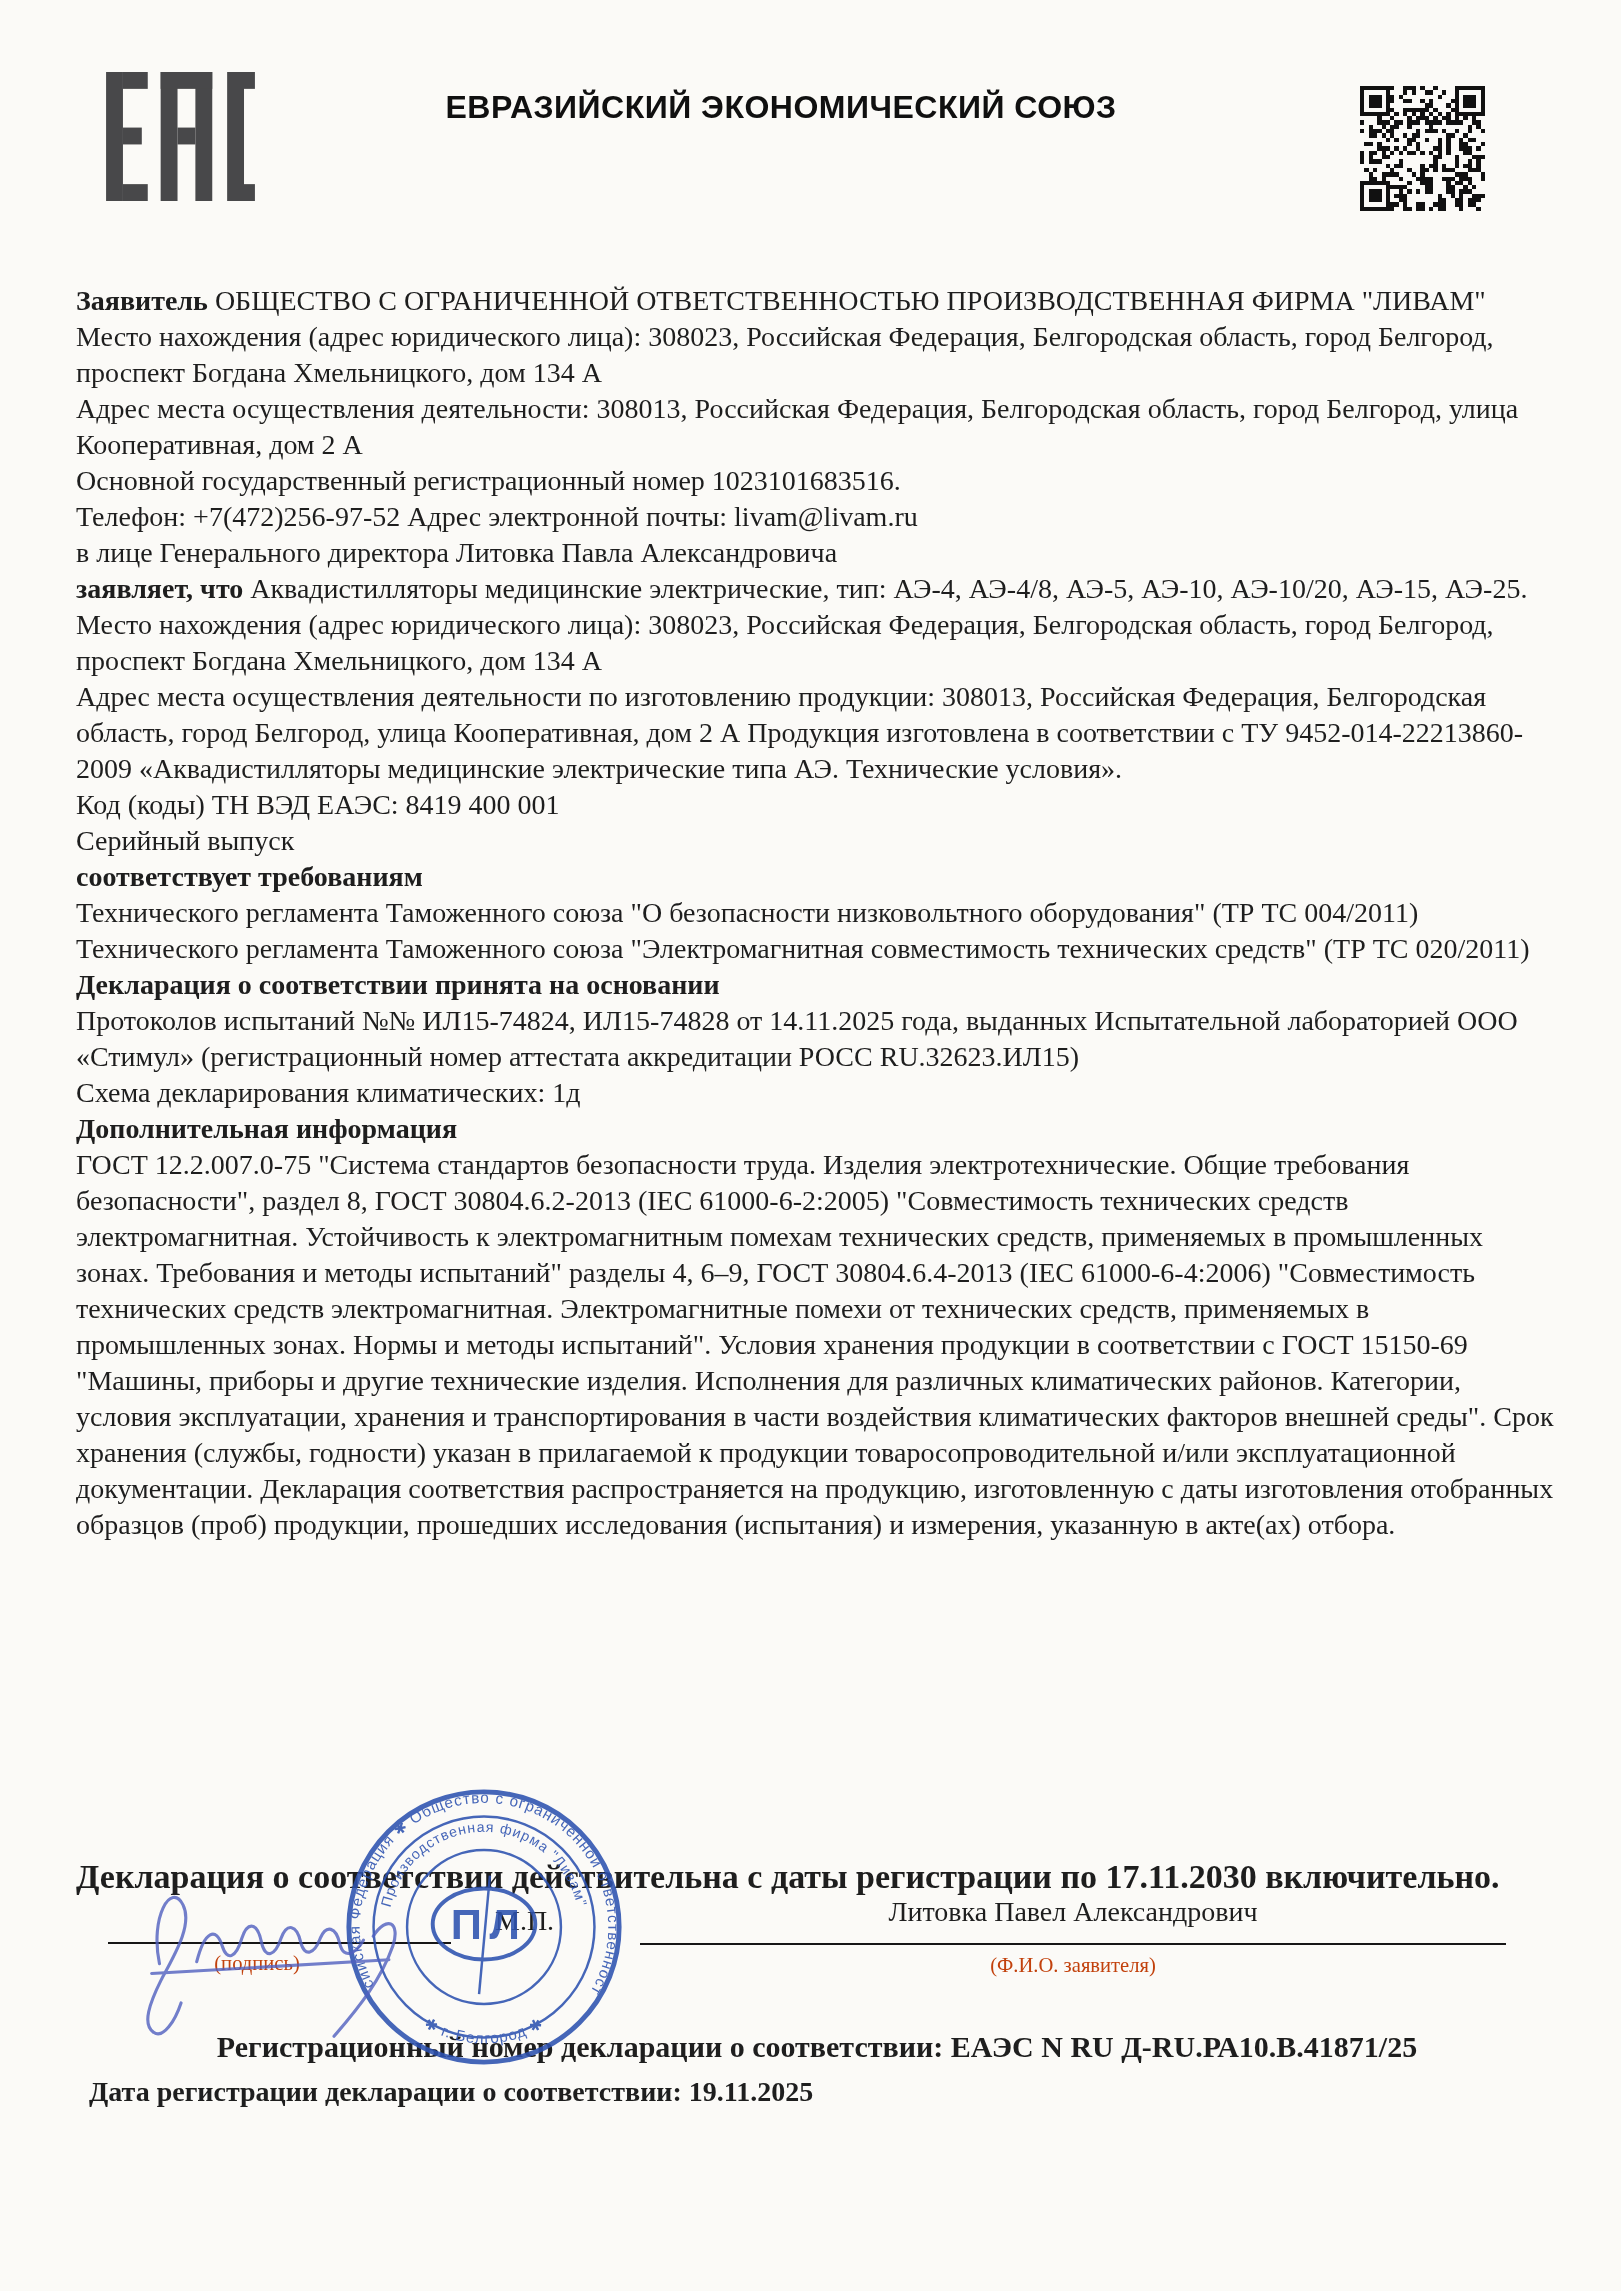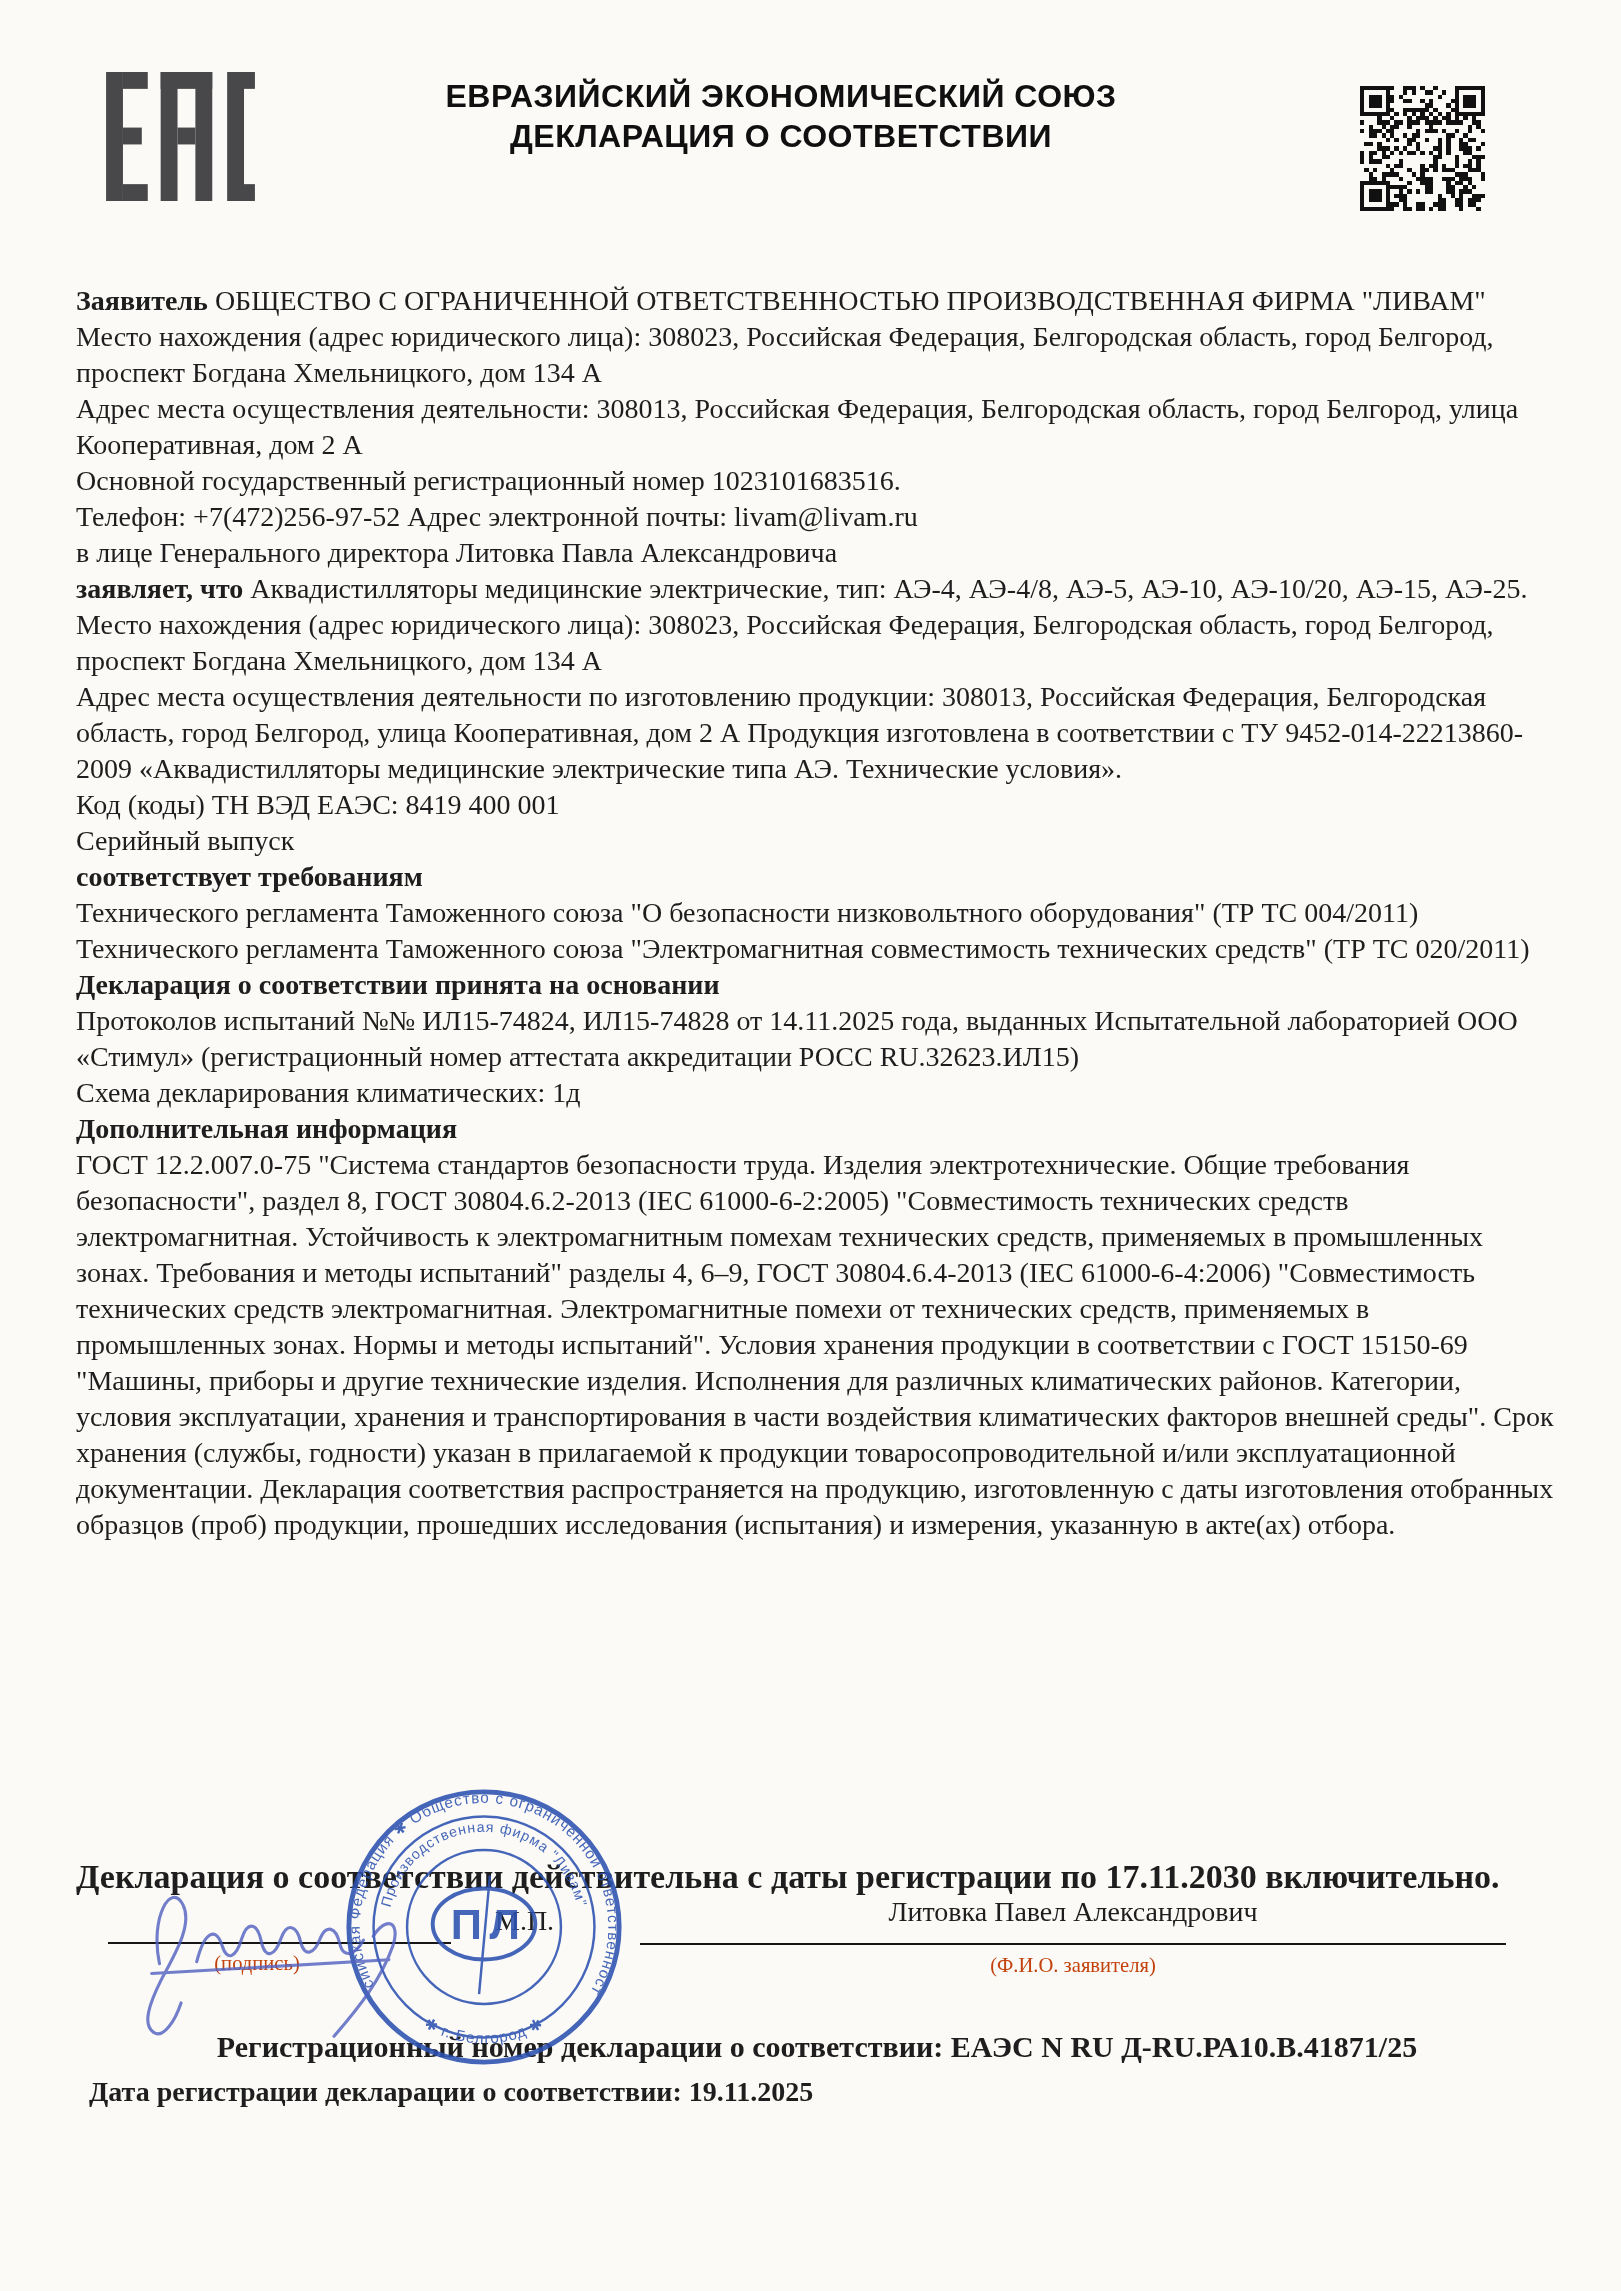--- a/index.html
+++ b/index.html
@@ -6,21 +6,21 @@
   .page{
     position:relative; width:1621px; height:2292px; margin:0 auto;
     background:#fbfaf7;
     font-family:"Liberation Serif","DejaVu Serif",serif;
     color:#1e1e1e; overflow:hidden;
   }
   .abs{position:absolute;}
   
   .eac-logo{left:106px; top:72px; width:149px; height:129px;}
   .doc-title{
-    left:0; top:76px; width:1562px; text-align:center;
+    left:0; top:87px; width:1562px; text-align:center;
     font-family:"Liberation Sans","DejaVu Sans",sans-serif;
     font-weight:bold; font-size:32px; line-height:40px; color:#101010;
     letter-spacing:0.5px;
   }
   .qr{left:1360px; top:86px; width:125px; height:125px;}
   .qr svg{width:100%; height:100%;}
   
   .content{left:76px; top:283px; width:1482px; font-size:28px; line-height:36px;}
   .content p{margin:0;}
   .mt6{margin-top:5.9px;} .mt8{margin-top:7.8px;} .mt10{margin-top:9.8px;}
@@ -58,21 +58,20 @@
       <rect x="55" y="0" width="52" height="17"></rect>
         <rect x="72" y="56" width="18" height="17"></rect>
       <rect x="122" y="0" width="17" height="130"></rect>
         <rect x="139" y="0" width="11" height="17"></rect>
       <rect x="139" y="113" width="11" height="17"></rect>
     </g>
   </svg>
 
   <div class="abs doc-title">
     <div>ЕВРАЗИЙСКИЙ ЭКОНОМИЧЕСКИЙ СОЮЗ</div>
-    <div>ДЕКЛАРАЦИЯ О СООТВЕТСТВИИ</div>
   </div>
 
   <div class="abs qr">
     <svg id="qr-svg" viewBox="0 0 29 29" shape-rendering="crispEdges" fill="#111">
         <rect x="0" y="0" width="1" height="1"></rect>
         <rect x="1" y="0" width="1" height="1"></rect>
         <rect x="2" y="0" width="1" height="1"></rect>
         <rect x="3" y="0" width="1" height="1"></rect>
         <rect x="4" y="0" width="1" height="1"></rect>
         <rect x="5" y="0" width="1" height="1"></rect>

